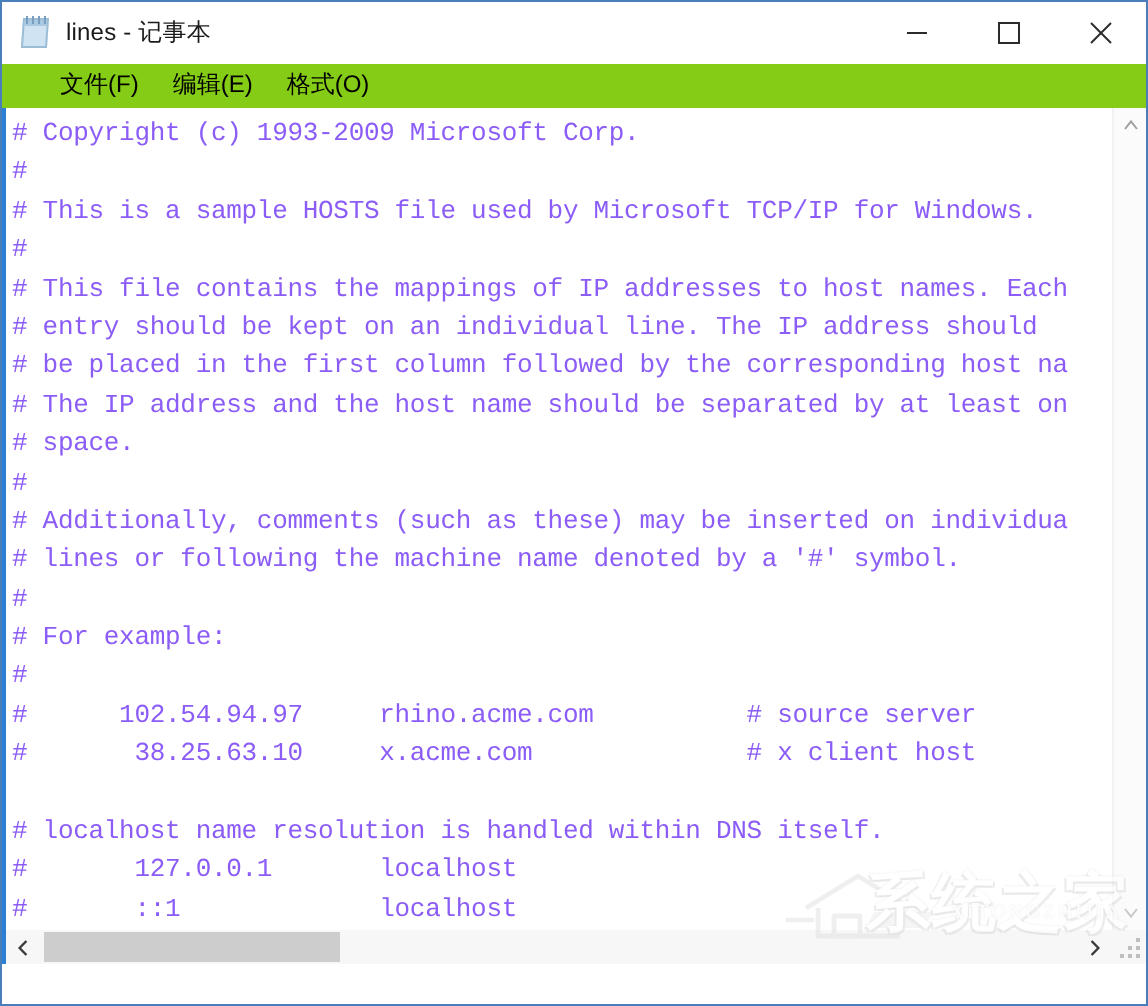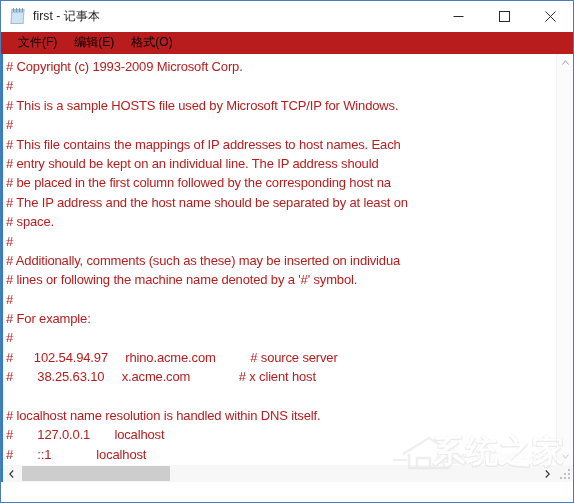--- a/index.html
+++ b/index.html
@@ -89,22 +89,22 @@
     padding: 0;
     cursor: default;
   }
   .win-btn svg { display: block; }
 
   
   .menubar {
     height: 22px;
     display: flex;
     align-items: flex-start;
-    background: #b91c1c;
-    padding-left: 9px;
+    background: #84cc16;
+    padding-left: 21px;
     box-sizing: border-box;
   }
   .menu-item {
     font-size: 12px;
     color: #000000;
     padding: 2px 9px 3px 8px;
     white-space: nowrap;
     cursor: default;
   }
 
@@ -120,24 +120,24 @@
   .editor-area {
     position: absolute;
     left: 0; top: 0;
     right: 17px;
     bottom: 17px;
     overflow: hidden;
     background: #ffffff;
   }
   .text-canvas {
     padding: 3px 0 0 3px;
-    font-family: Liberation Sans, sans-serif;
+    font-family: Liberation Mono, monospace;
     font-size: 13px;
     line-height: 19.4px;
-    color: #b91c1c;
+    color: #8b5cf6;
     white-space: pre;
     letter-spacing: -0.15px;
   }
   .text-line {
     white-space: pre;
     height: 19.4px;
   }
 
   
   .vscroll {
@@ -255,21 +255,21 @@
   <div class="titlebar">
     <div class="app-icon">
       <div class="pad"></div>
       <div class="rings">
           <i></i>
           <i></i>
           <i></i>
           <i></i>
         </div>
     </div>
-    <div class="title-text">first - 记事本</div>
+    <div class="title-text">lines - 记事本</div>
     <div class="titlebar-spacer"></div>
 
     <button class="win-btn">
       <svg width="11" height="11" viewBox="0 0 11 11">
         <line x1="0.5" y1="5.5" x2="10.5" y2="5.5" stroke="#2b2b2b" stroke-width="1"></line>
       </svg>
     </button>
     <button class="win-btn">
       <svg width="11" height="11" viewBox="0 0 11 11">
         <rect x="0.5" y="0.5" width="10" height="10" fill="none" stroke="#2b2b2b" stroke-width="1"></rect>

